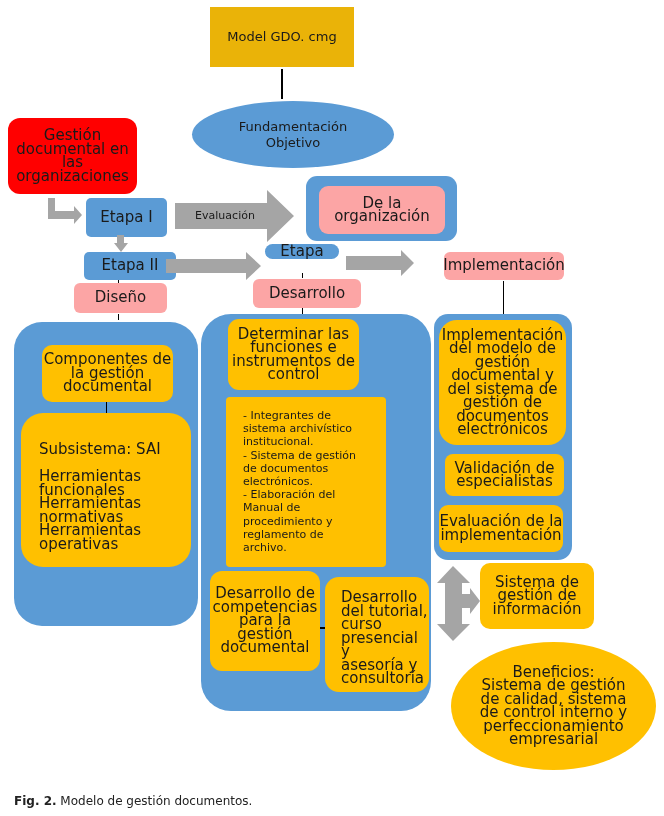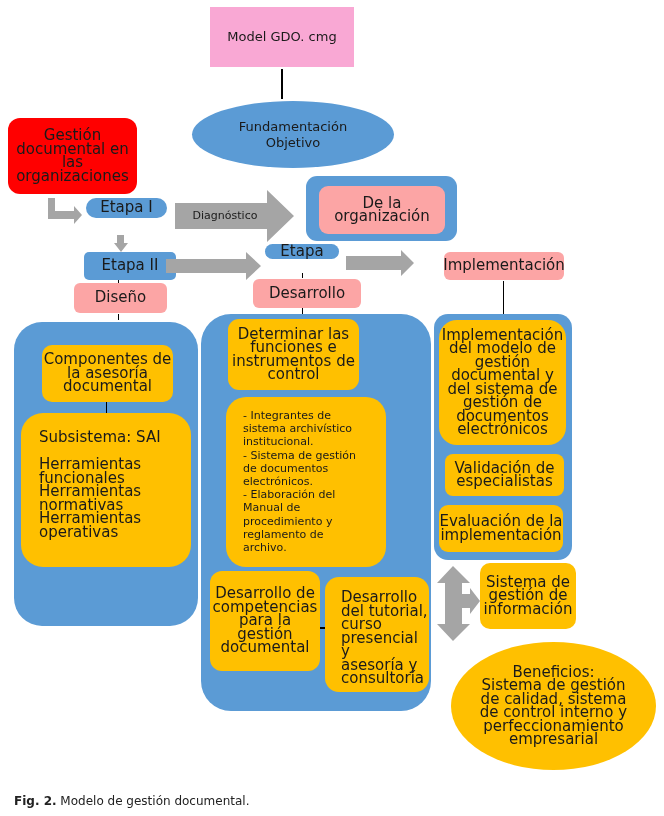--- a/index.html
+++ b/index.html
@@ -1,21 +1,21 @@
 <!DOCTYPE html>
 <html><head>
 <meta charset="utf-8">
 <style>
   html, body { margin:0; padding:0; background:#ffffff; }
   body { width:664px; height:816px; position:relative; overflow:hidden;
          font-family:"DejaVu Sans", sans-serif; color:#1a1a1a; }
   .abs { position:absolute; box-sizing:border-box; }
   .box { display:flex; align-items:center; justify-content:center; text-align:center;
          font-size:15px; line-height:13.5px; white-space:pre-line; }
-  .red-dark { background:#f9a8d4; }
+  .red-dark { background:#eab308; }
   .red { background:#ff0000; border-radius:12px; }
   .blue { background:#5b9bd5;align-items:center; }
   .orange { background:#fca5a5; border-radius:6px; }
   .yellow { background:#ffc000; border-radius:14px; }
   .line { position:absolute; background:#000; }
   svg.arrow { position:absolute; overflow:visible; }
   .left-text { justify-content:flex-start; align-items:flex-start; text-align:left; }
   .caption { font-size:12px; color:#222; }
   .caption b { font-weight:bold;margin-top:12px; }
 </style>
@@ -36,29 +36,29 @@
   <span>Gestión
 documental en
 las
 organizaciones</span>
 </div>
 
 <svg class="arrow" style="left:48px;top:198px;" width="40" height="30">
   <path d="M0 0 H7 V13 H26 V8 L34 17 L26 26 V21 H0 Z" fill="#a5a5a5"></path>
 </svg>
 
-<div class="abs box blue" style="left:86px;top:198px;width:81px;height:20px;border-radius:14px;">
+<div class="abs box blue" style="left:86px;top:198px;width:81px;height:39px;border-radius:5px;">
   <span>Etapa I</span>
 </div>
 
 <svg class="arrow" style="left:175px;top:190px;" width="120" height="52">
   <path d="M0 13 H92 V0 L119 26 L92 52 V39 H0 Z" fill="#a5a5a5"></path>
 </svg>
 <div class="abs box" style="left:175px;top:203px;width:100px;height:26px;font-size:11px;">
-  <span>Diagnóstico</span>
+  <span>Evaluación</span>
 </div>
 
 <div class="abs blue" style="left:306px;top:176px;width:151px;height:65px;border-radius:11px;"></div>
 <div class="abs box orange" style="left:319px;top:186px;width:126px;height:48px;border-radius:9px;">
   <span>De la
 organización</span>
 </div>
 
 <svg class="arrow" style="left:114px;top:235px;" width="14" height="18">
   <path d="M3 0 H10 V8 H14 L7 17 L0 8 H3 Z" fill="#a5a5a5"></path>
@@ -93,43 +93,43 @@
 
 <div class="line" style="left:302px;top:273px;width:1px;height:5px;"></div>
 <div class="abs box orange" style="left:253px;top:279px;width:108px;height:29px;">
   <span>Desarrollo</span>
 </div>
 <div class="line" style="left:302px;top:308px;width:1px;height:8px;"></div>
 
 <div class="abs blue" style="left:14px;top:322px;width:184px;height:304px;border-radius:28px;"></div>
 <div class="abs box yellow" style="left:42px;top:345px;width:131px;height:57px;border-radius:10px;">
   <span>Componentes de
-la asesoría
+la gestión
 documental</span>
 </div>
 <div class="line" style="left:106px;top:402px;width:1px;height:11px;"></div>
-<div class="abs box yellow left-text" style="left:21px;top:413px;width:170px;height:154px;border-radius:22px;padding:18px 0 0 18px;">
+<div class="abs box yellow left-text" style="left:21px;top:413px;width:170px;height:154px;border-radius:22px;padding:30px 0 0 18px;">
   <span>Subsistema: SAI
 
 Herramientas
 funcionales
 Herramientas
 normativas
 Herramientas
 operativas</span>
 </div>
 
 <div class="abs blue" style="left:201px;top:314px;width:230px;height:397px;border-radius:30px;"></div>
 <div class="abs box yellow" style="left:228px;top:319px;width:131px;height:71px;border-radius:11px;">
   <span>Determinar las
 funciones e
 instrumentos de
 control</span>
 </div>
-<div class="abs box yellow left-text" style="left:226px;top:397px;width:160px;height:170px;border-radius:20px;padding:12px 0 0 17px;font-size:11px;line-height:13.2px;">
+<div class="abs box yellow left-text" style="left:226px;top:397px;width:160px;height:170px;border-radius:4px;padding:12px 0 0 17px;font-size:11px;line-height:13.2px;">
   <span>- Integrantes de
 sistema archivístico
 institucional.
 - Sistema de gestión
 de documentos
 electrónicos.
 - Elaboración del
 Manual de
 procedimiento y
 reglamento de
@@ -169,30 +169,30 @@
 </div>
 <div class="abs box yellow" style="left:439px;top:505px;width:124px;height:47px;border-radius:9px;">
   <span>Evaluación de la
 implementación</span>
 </div>
 
 <svg class="arrow" style="left:437px;top:566px;" width="46" height="76">
   <path d="M16 0 L33 17 H25 V28 H33 V22 L43 35 L33 48 V42 H25 V58 H33 L16 75 L0 58 H8 V17 H0 Z" fill="#a5a5a5"></path>
 </svg>
 
-<div class="abs box yellow" style="left:480px;top:563px;width:96px;height:66px;border-radius:10px;">
+<div class="abs box yellow" style="left:480px;top:563px;width:114px;height:66px;border-radius:10px;">
   <span>Sistema de
 gestión de
 información</span>
 </div>
 
 <div class="abs box yellow" style="left:451px;top:642px;width:205px;height:128px;border-radius:50%;">
   <span>Beneficios:
 Sistema de gestión
 de calidad, sistema
 de control interno y
 perfeccionamiento
 empresarial</span>
 </div>
 
 <div class="abs caption" style="left:14px;top:794px;">
-  <b>Fig. 2.</b><span> Modelo de gestión documental.</span>
+  <b>Fig. 2.</b><span> Modelo de gestión documentos.</span>
 </div>
 
 </body></html>

